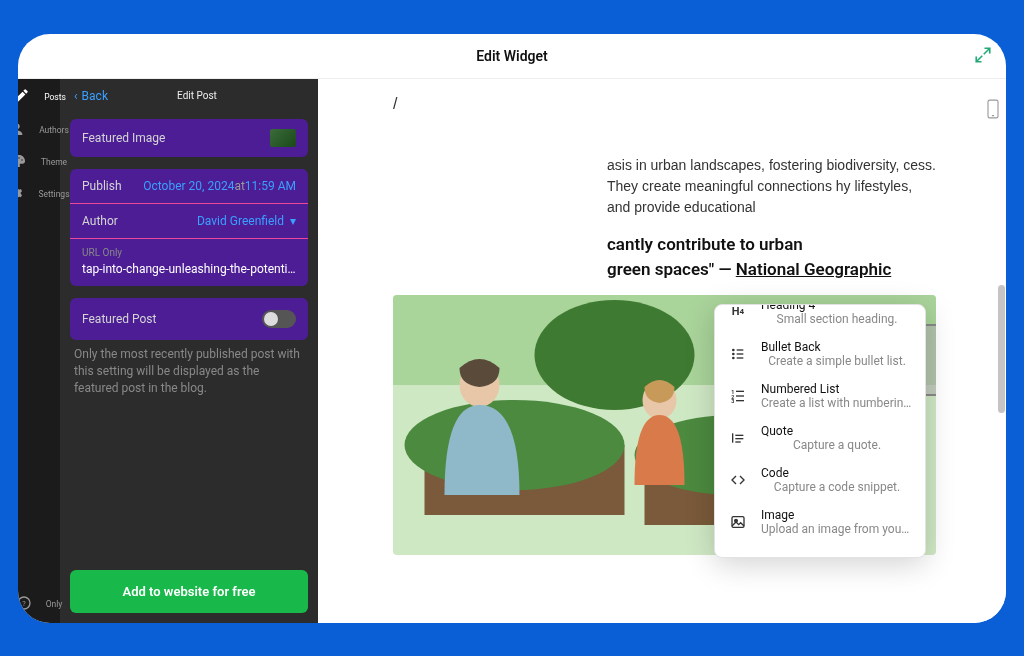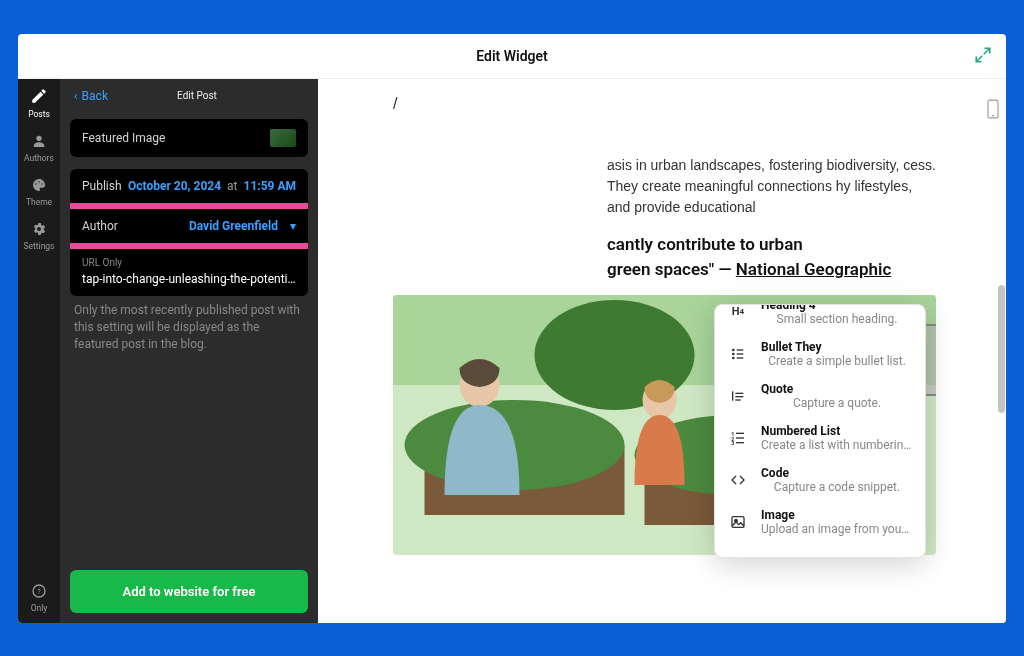--- a/index.html
+++ b/index.html
@@ -1,37 +1,37 @@
 <!DOCTYPE html>
 <html><head>
 <meta charset="utf-8">
 <style>
   * { box-sizing: border-box; margin: 0; padding: 0; font-family: -apple-system, BlinkMacSystemFont, "Segoe UI", Roboto, Helvetica, Arial, sans-serif; }
   body { background: #0a5fd6; width: 1024px; height: 656px; overflow: hidden; display:flex; align-items:center; justify-content:center;}
-  .window { width: 988px; height: 589px; background:#fff; border-radius:4px; overflow:hidden; position:relative; display:flex; flex-direction:column;}
+  .window { width: 988px; height: 589px; background:#fff; border-radius:32px; overflow:hidden; position:relative; display:flex; flex-direction:column;}
   .titlebar { height:45px; display:flex; align-items:center; justify-content:center; position:relative; border-bottom:1px solid #eee;}
   .titlebar-title { font-weight:600; font-size:14px; color:#111;}
   .expand-icon { position:absolute; right:14px; top:12px; color:#4a6; color:#3b6; cursor:pointer;}
   .expand-icon svg{stroke:#2a7;}
   .body { flex:1; display:flex; min-height:0;}
   .iconbar { width:42px; background:#1b1b1b; display:flex; flex-direction:column; align-items:center; padding-top:8px; gap:14px; color:#aaa; position:relative;}
-  .iconbar .item{display:flex; flex-direction:column; align-items:center; gap:2px; font-size:8.5px; cursor:pointer; color:#999;}
+  .iconbar .item{display:flex; flex-direction:row; align-items:center; gap:14px; font-size:8.5px; cursor:pointer; color:#999;}
   .iconbar .item.active{color:#fff;}
   .iconbar .spacer{flex:1;}
   .sidepanel { width:258px; background:#2c2c2c; color:#d4d4d4; display:flex; flex-direction:column; font-size:12px;}
   .sidepanel-header{display:flex; align-items:center; padding:10px 14px; gap:10px;}
   .back{color:#3aa0ff; font-size:12px; display:flex; align-items:center; gap:4px; cursor:pointer;}
   .sp-title{flex:1; text-align:center; color:#eee; font-size:10px; font-weight:400; margin-right:28px;}
-  .card{background:#000000; margin:6px 10px; border-radius:6px;}
+  .card{background:#4c1d95; margin:6px 10px; border-radius:6px;}
   .feat-img{display:flex; align-items:center; justify-content:space-between; padding:10px 12px;}
   .thumb{width:26px; height:18px; border-radius:2px; background:linear-gradient(135deg,#3a6b3a 0%, #2a5a2a 50%, #1a4a1a 100%);}
-  .row{display:flex; align-items:center; padding:10px 12px; border-bottom:6px solid #ec4899; gap:6px;}
+  .row{display:flex; align-items:center; padding:10px 12px; border-bottom:1px solid #ec4899; }
   .row:last-child{border-bottom:none;}
   .row .label{color:#d4d4d4;}
-  .row .val{margin-left:auto; color:#3aa0ff;font-weight:bold;}
+  .row .val{margin-left:auto; color:#3aa0ff;}
   .row .at{color:#999;}
   .chev-down{margin-left:6px;}
   .slug-card{padding:8px 12px 10px;}
   .slug-title{font-size:10px; color:#888; margin-bottom:4px;}
   .slug-value{font-size:12px; color:#fff; white-space:nowrap; overflow:hidden; text-overflow:ellipsis;}
   .featpost{display:flex; align-items:center; padding:12px;}
   .toggle{width:34px; height:18px; background:#555; border-radius:9px; position:relative; margin-left:auto;}
   .toggle .knob{width:14px; height:14px; background:#ddd; border-radius:50%; position:absolute; top:2px; left:2px;}
   .helptext{font-size:12px; color:#888; padding:0 14px; line-height:1.45;}
   .cta{margin:auto 10px 10px 10px; background:#1db954; background:#18b84a; color:#fff; text-align:center; padding:14px 0; border-radius:6px; font-weight:600; font-size:13px; cursor:pointer;}
@@ -44,21 +44,21 @@
   .slash{font-family: -apple-system, sans-serif; color:#333; font-size:16px; padding:6px 0 0 0;}
   .bodytext{font-family:-apple-system,sans-serif; font-size:14px; color:#333; line-height:1.5; margin:42px 0 14px 0;}
   .quotebig{font-family: Georgia, serif; font-size:17px; color:#111; font-weight:600; line-height:1.45;}
   .quotebig .srclink{text-decoration:underline;}
   .garden{height:260px; border-radius:4px; margin-top:12px; position:relative; overflow:hidden;}
   .menu{position:absolute; left:396px; top:225px; width:212px; background:#fff; border:1px solid #e2e2e2; border-radius:8px; box-shadow:0 6px 30px rgba(0,0,0,0.18); overflow:hidden;}
   .menu-scroll{max-height:266px; overflow:hidden;}
   .mitem{display:flex; gap:12px; padding:7px 12px; align-items:center; cursor:pointer;}
   .micon{width:22px; height:22px; display:flex; align-items:center; justify-content:center; color:#333; font-weight:700; font-size:11px;}
   .mtext{flex:1; min-width:0;}
-  .mtitle{font-size:12px; font-weight:700; color:#111;}
+  .mtitle{font-size:12px; font-weight:400; color:#111;}
   .mdesc{font-size:12px; color:#888; white-space:nowrap; overflow:hidden; text-overflow:ellipsis;text-align:center;}
   .scrolltrack{position:absolute; right:0; top:0; bottom:0; width:9px;}
   .scrollthumb{position:absolute; right:1px; width:7px; background:#c4c4c4; border-radius:4px;}
   
   .garden svg{width:100%; height:100%; display:block;}
 </style>
 </head>
 <body>
 
 <div class="window">
@@ -140,20 +140,26 @@
           <span class="label">Author</span>
           <span class="val">David Greenfield</span>
           <span class="chev-down" style="color:#3aa0ff;">▾</span>
         </div>
         <div class="slug-card">
           <div class="slug-title">URL Only</div>
           <div class="slug-value">tap-into-change-unleashing-the-potentia...</div>
         </div>
       </div>
 
+      <div class="card featpost">
+        <span>Featured Post</span>
+        <div class="toggle">
+            <div class="knob"></div>
+          </div>
+      </div>
       <div class="helptext">Only the most recently published post with this setting will be displayed as the featured post in the blog.</div>
 
       <div class="cta">Add to website for free</div>
     </div>
 
     <div class="content">
       <div class="device-icon">
         <svg width="14" height="20" viewBox="0 0 24 36" fill="none" stroke="#999" stroke-width="2">
             <rect x="3" y="2" width="18" height="32" rx="3"></rect>
             <line x1="10" y1="30" x2="14" y2="30"></line>
@@ -235,56 +241,56 @@
                 <svg width="16" height="16" viewBox="0 0 24 24" fill="#333">
                   <circle cx="5" cy="6" r="2"></circle>
                   <rect x="10" y="5" width="10" height="2"></rect>
                   <circle cx="5" cy="12" r="2"></circle>
                   <rect x="10" y="11" width="10" height="2"></rect>
                   <circle cx="5" cy="18" r="2"></circle>
                   <rect x="10" y="17" width="10" height="2"></rect>
                 </svg>
               </div>
           <div class="mtext">
-                <div class="mtitle">Bullet They</div>
+                <div class="mtitle">Bullet Back</div>
                 <div class="mdesc">Create a simple bullet list.</div>
-              </div>
-        </div>
-        <div class="mitem">
-          <div class="micon">
-                <svg width="16" height="16" viewBox="0 0 24 24" fill="#333">
-                  <rect x="3" y="5" width="2" height="14"></rect>
-                  <rect x="8" y="7" width="12" height="2"></rect>
-                  <rect x="8" y="12" width="12" height="2"></rect>
-                  <rect x="8" y="17" width="8" height="2"></rect>
-                </svg>
-              </div>
-          <div class="mtext">
-                <div class="mtitle">Quote</div>
-                <div class="mdesc">Capture a quote.</div>
               </div>
         </div>
         <div class="mitem">
           <div class="micon">
                 <svg width="16" height="16" viewBox="0 0 24 24" fill="#333">
                   <text x="2" y="9" font-size="8">1</text>
                   <rect x="9" y="4" width="12" height="2"></rect>
                   <text x="2" y="16" font-size="8">2</text>
                   <rect x="9" y="11" width="12" height="2"></rect>
                   <text x="2" y="23" font-size="8">3</text>
                   <rect x="9" y="18" width="12" height="2"></rect>
                 </svg>
               </div>
           <div class="mtext">
                 <div class="mtitle">Numbered List</div>
                 <div class="mdesc">Create a list with numbering.</div>
               </div>
         </div>
         <div class="mitem">
           <div class="micon">
+                <svg width="16" height="16" viewBox="0 0 24 24" fill="#333">
+                  <rect x="3" y="5" width="2" height="14"></rect>
+                  <rect x="8" y="7" width="12" height="2"></rect>
+                  <rect x="8" y="12" width="12" height="2"></rect>
+                  <rect x="8" y="17" width="8" height="2"></rect>
+                </svg>
+              </div>
+          <div class="mtext">
+                <div class="mtitle">Quote</div>
+                <div class="mdesc">Capture a quote.</div>
+              </div>
+        </div>
+        <div class="mitem">
+          <div class="micon">
                 <svg width="16" height="16" viewBox="0 0 24 24" fill="none" stroke="#333" stroke-width="2">
                   <polyline points="9 6 3 12 9 18"></polyline>
                   <polyline points="15 6 21 12 15 18"></polyline>
                 </svg>
               </div>
           <div class="mtext">
                 <div class="mtitle">Code</div>
                 <div class="mdesc">Capture a code snippet.</div>
               </div>
         </div>

